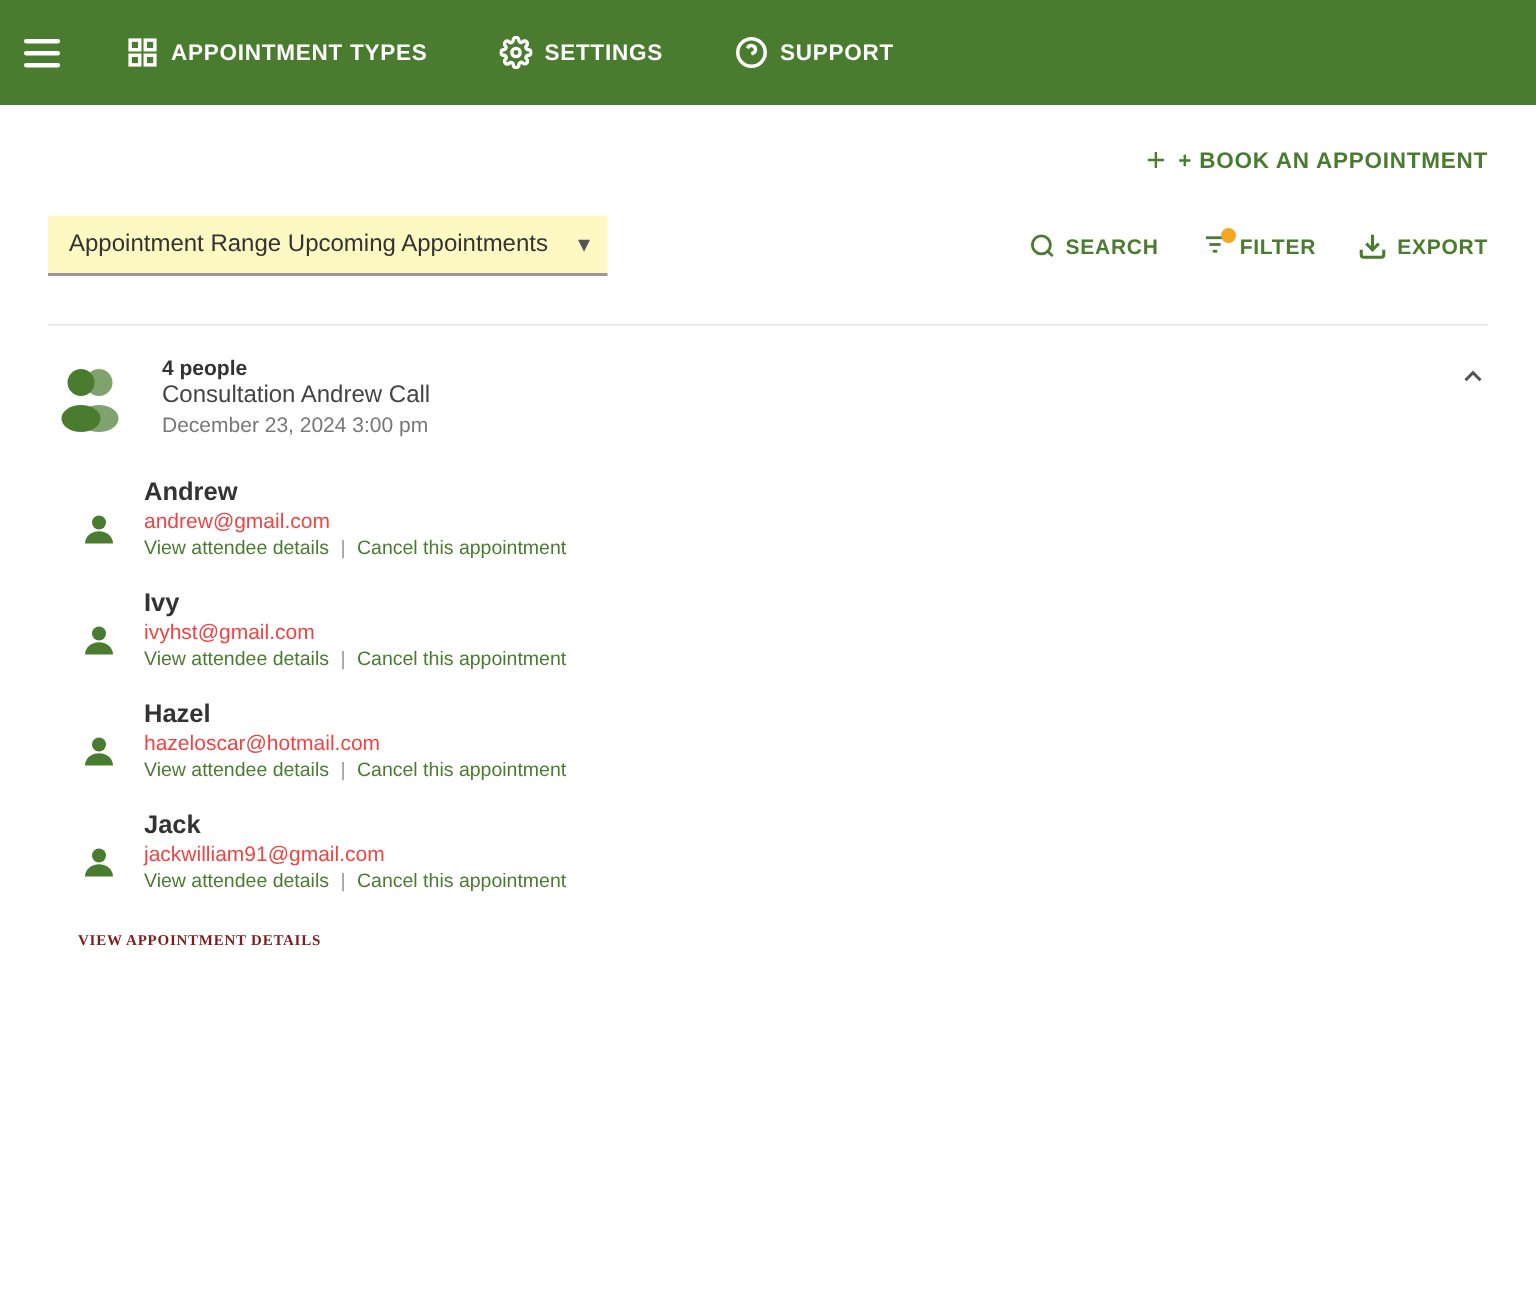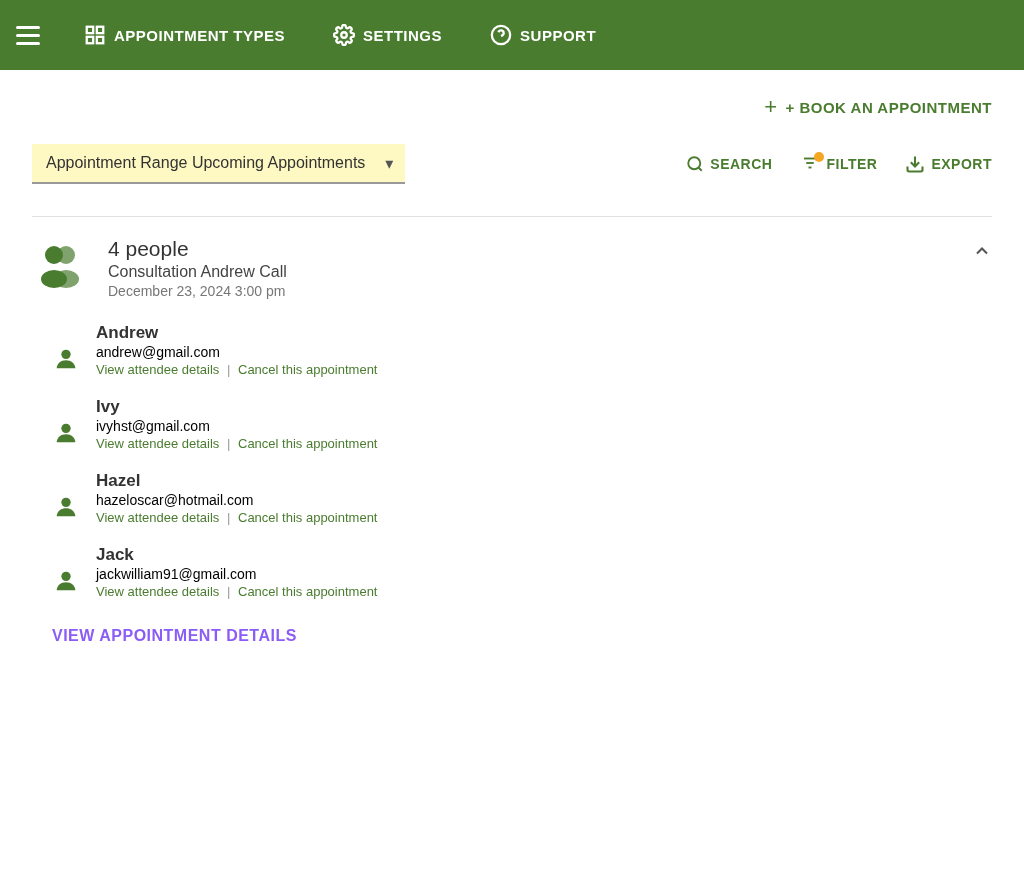--- a/index.html
+++ b/index.html
@@ -128,21 +128,21 @@
       padding-top: 20px;
     }
     .appointment-header {
       display: flex;
       align-items: flex-start;
       gap: 20px;
       padding-bottom: 16px;
     }
     .group-icon { flex-shrink: 0; margin-top: 4px; }
     .appointment-info { flex: 1; }
-    .appt-people { font-size: 21px; font-weight: 400; color: #333; margin-bottom: 2px; }
+    .appt-people { font-size: 14px; font-weight: 700; color: #333; margin-bottom: 2px; }
     .appt-type { font-size: 16px; color: #444; margin-bottom: 2px; }
     .appt-date { font-size: 14px; color: #777; }
     .collapse-btn {
       background: none;
       border: none;
       cursor: pointer;
       color: #555;
       font-size: 20px;
       margin-top: 4px;
     }
@@ -154,39 +154,40 @@
     }
     .attendee-row {
       display: flex;
       align-items: flex-end;
       gap: 16px;
       margin-bottom: 20px;
     }
     .attendee-icon { flex-shrink: 0; margin-top: 4px; }
     .attendee-details { }
     .attendee-name { font-size: 17px; font-weight: 700; color: #333; margin-bottom: 1px; }
-    .attendee-email { font-size: 14px; color: #000000; margin-bottom: 2px; }
+    .attendee-email { font-size: 14px; color: #ef4444; margin-bottom: 2px; }
     .attendee-actions { font-size: 13px; }
     .attendee-actions a { color: #4a7c2f; text-decoration: none; font-weight: 500; }
     .sep { color: #999; margin: 0 4px; }
 
     
     .view-details-btn {
       display: inline-block;
-      color: #8b5cf6;
-      font-size: 16px;
+      color: #7f1d1d;
+      font-size: 10px;
       font-weight: 700;
       letter-spacing: 0.5px;
       text-transform: uppercase;
       text-decoration: none;
       background: none;
       border: none;
       cursor: pointer;
       margin-top: 8px;
       margin-left: 20px;
+      font-family: Liberation Serif, serif;
     }
   </style>
 </head>
 <body>
 
 <nav class="navbar">
   <div class="nav-hamburger">
     <span></span>
       <span></span>
       <span></span>

